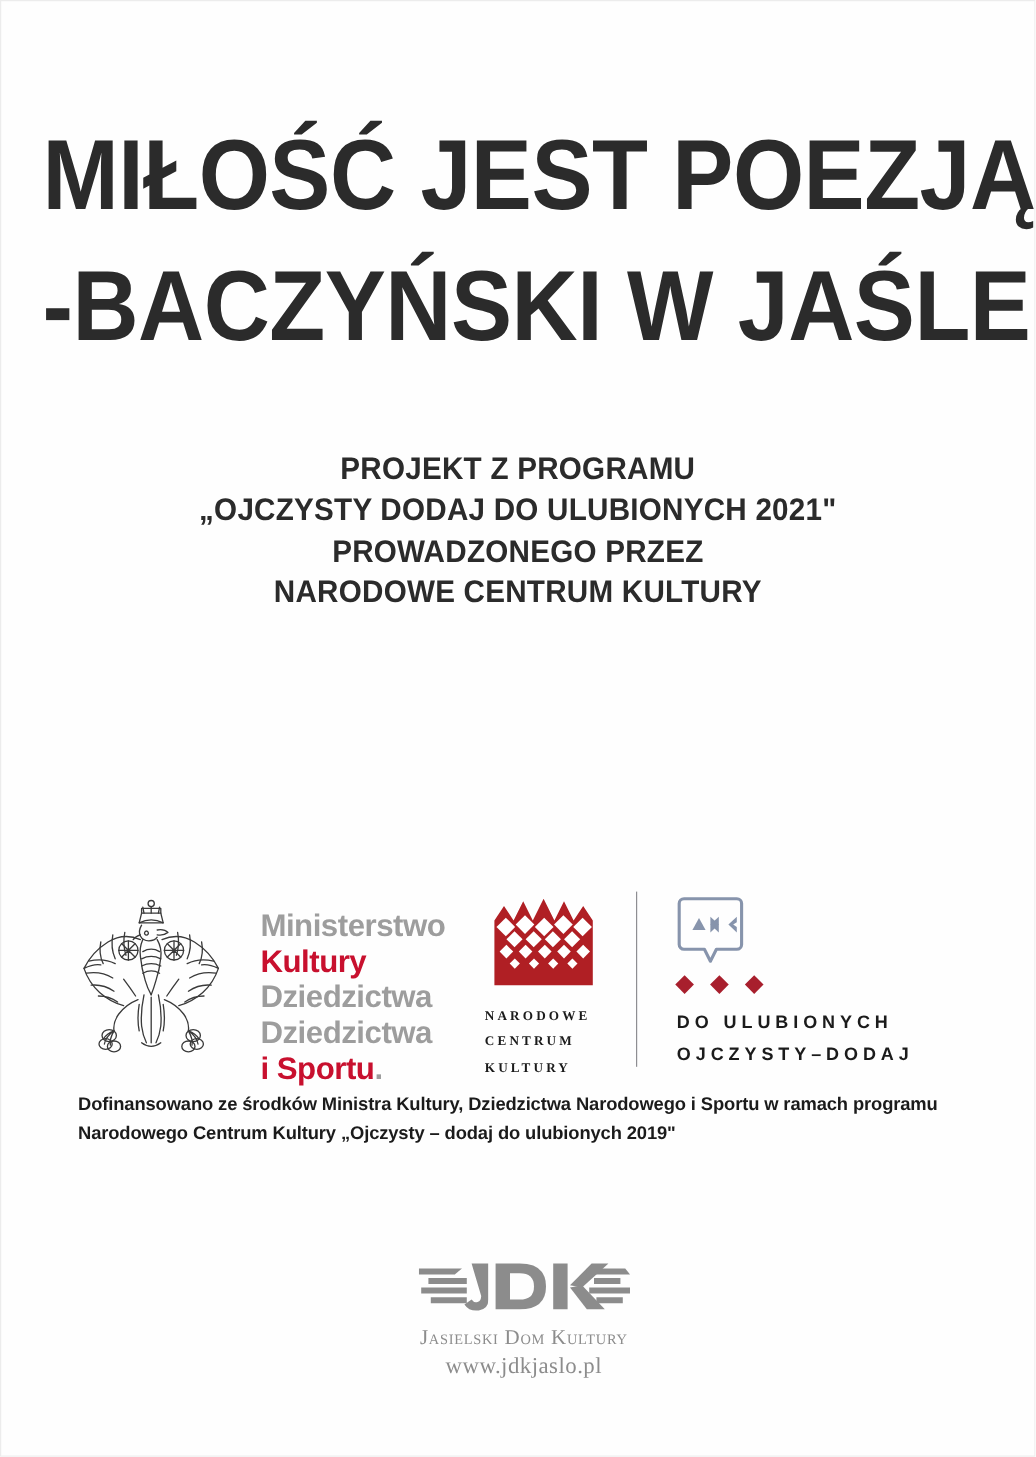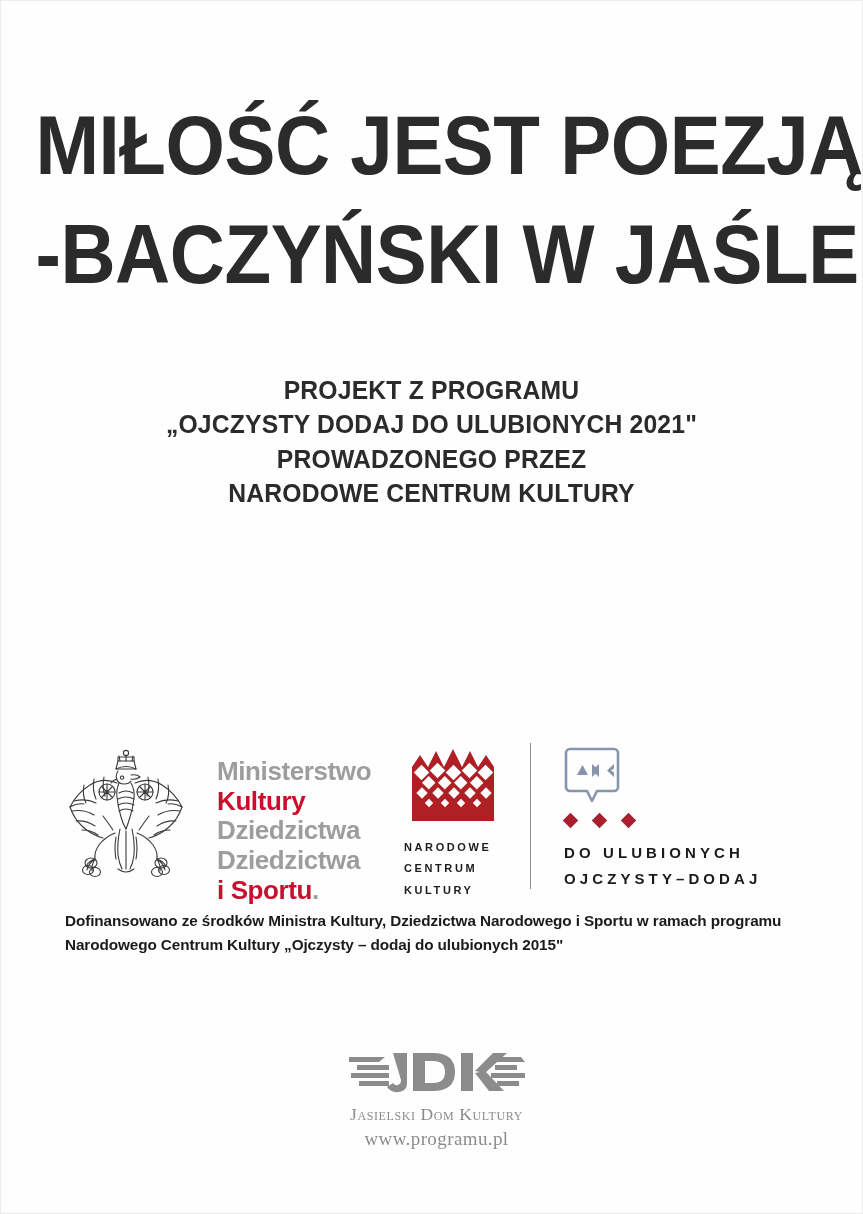--- a/index.html
+++ b/index.html
@@ -103,21 +103,21 @@
   .nck-logo {
     position: absolute;
     left: 345px;
     top: 4px;
     width: 120px;
   }
   .nck-crown { width: 86px; height: 76px; display: block; margin-left: 6px; }
   .nck-crown svg { display: block; width: 100%; height: 100%; }
   .nck-words {
     margin-top: 14px;
-    font-family: Liberation Sans, sans-serif;
+    font-family: Liberation Serif, serif;
     font-weight: bold;
     font-size: 11px;
     letter-spacing: 2.6px;
     line-height: 1.95;
     color: #1b1b1b;
   }
   .nck-words span { display: block; }
 
   
   .logo-divider {
@@ -361,21 +361,21 @@
       </div>
       <div class="ojc-words">
         <span>DO ULUBIONYCH</span>
         <span>OJCZYSTY–DODAJ</span>
       </div>
     </div>
   </div>
 
   <div class="funding-note">
     <span>Dofinansowano ze środków Ministra Kultury, Dziedzictwa Narodowego i Sportu w ramach programu</span>
-    <span>Narodowego Centrum Kultury „Ojczysty – dodaj do ulubionych 2015"</span>
+    <span>Narodowego Centrum Kultury „Ojczysty – dodaj do ulubionych 2019"</span>
   </div>
 
   <div class="jdk-footer">
     <div class="jdk-mark">
       <svg viewBox="0 0 176 52" xmlns="http://www.w3.org/2000/svg">
         <g fill="#8C8C8C">
 
           <path d="M0 10 H36 L30 15 H0 Z"></path>
           <path d="M8 18 H40 L40 23 H8 Z"></path>
           <path d="M2 26 H40 L40 31 H2 Z"></path>
@@ -396,16 +396,16 @@
           <path d="M126 26 L140 44 H155 L136 24 Z"></path>
 
           <path d="M140 10 H172 L176 15 H140 Z"></path>
           <path d="M146 18 H168 L168 23 H146 Z"></path>
           <path d="M142 26 H176 L176 31 H142 Z"></path>
           <path d="M148 34 H170 L170 39 H148 Z"></path>
         </g>
       </svg>
     </div>
     <div class="jdk-name">Jasielski Dom Kultury</div>
-    <div class="jdk-url">www.programu.pl</div>
+    <div class="jdk-url">www.jdkjaslo.pl</div>
   </div>
 
 </div>
 
 </body></html>

